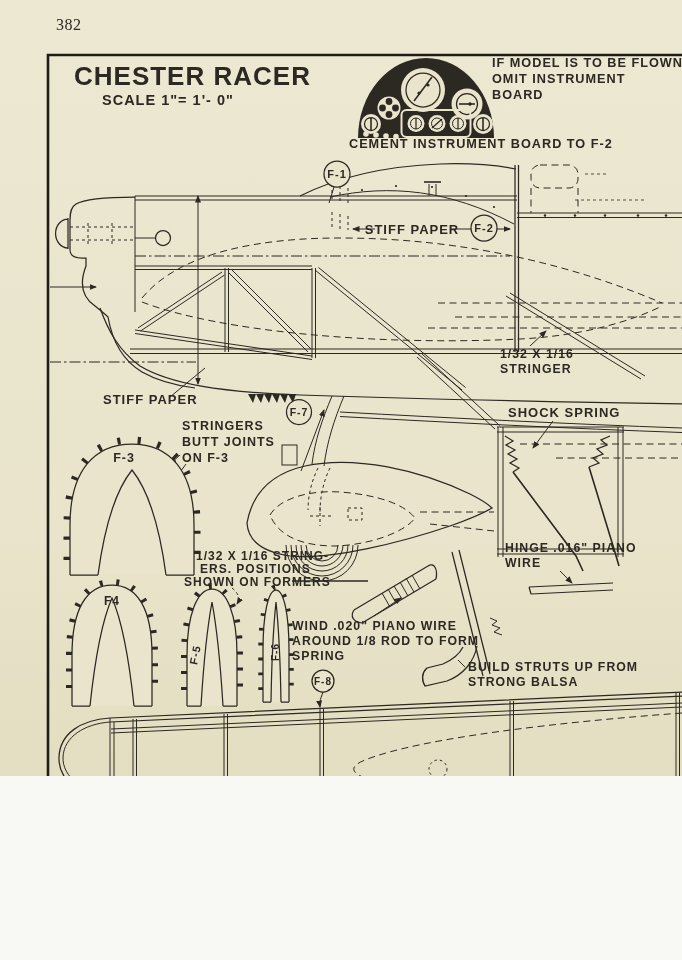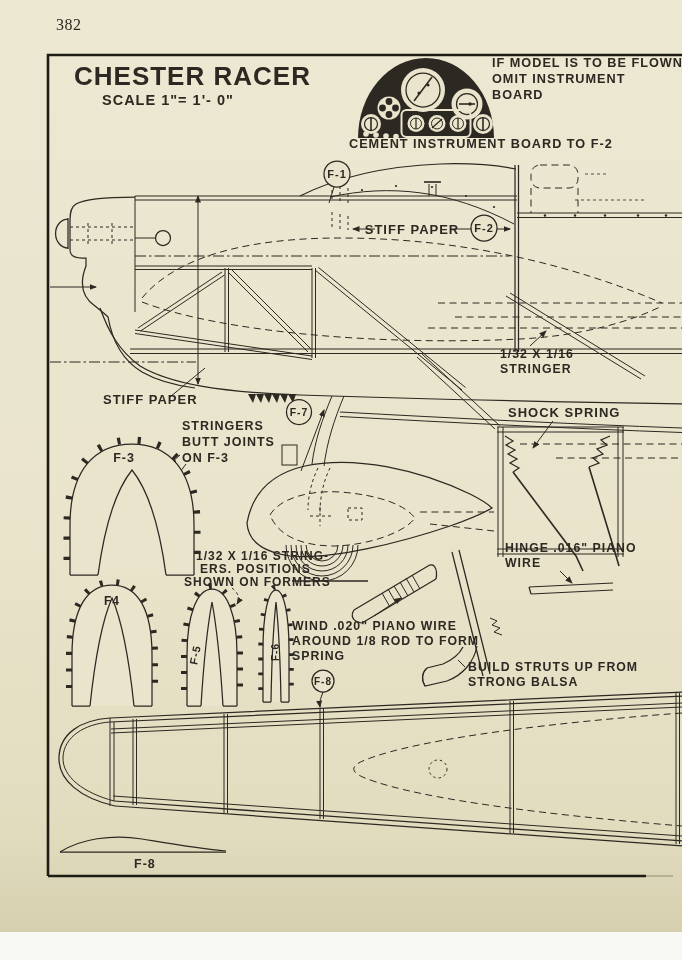--- a/index.html
+++ b/index.html
@@ -1,16 +1,16 @@
 <!DOCTYPE html>
 <html><head>
 <meta charset="utf-8">
 <style>
   html,body{margin:0;padding:0;background:#f8f8f5;}
-  .page{position:relative;width:682px;height:932px;overflow:hidden;background:#f8f8f5;
+  .page{position:relative;width:682px;height:776px;overflow:hidden;background:#f8f8f5;
         font-family:"Liberation Sans",sans-serif;}
   svg{position:absolute;left:0;top:0;}
   
   .s  {stroke:#2c2822;fill:none;stroke-width:1.25px;}
   .s1 {stroke:#2c2822;fill:none;stroke-width:1px;}
   .s2 {stroke:#2c2822;fill:none;stroke-width:1.6px;}
   .thick{stroke:#1f1c16;fill:none;stroke-width:2.6px;}
   .dash {stroke-dasharray:7 4.5;}
   .fdash{stroke-dasharray:3 3;}
   .dd  {stroke-dasharray:11 3 2.5 3;}

